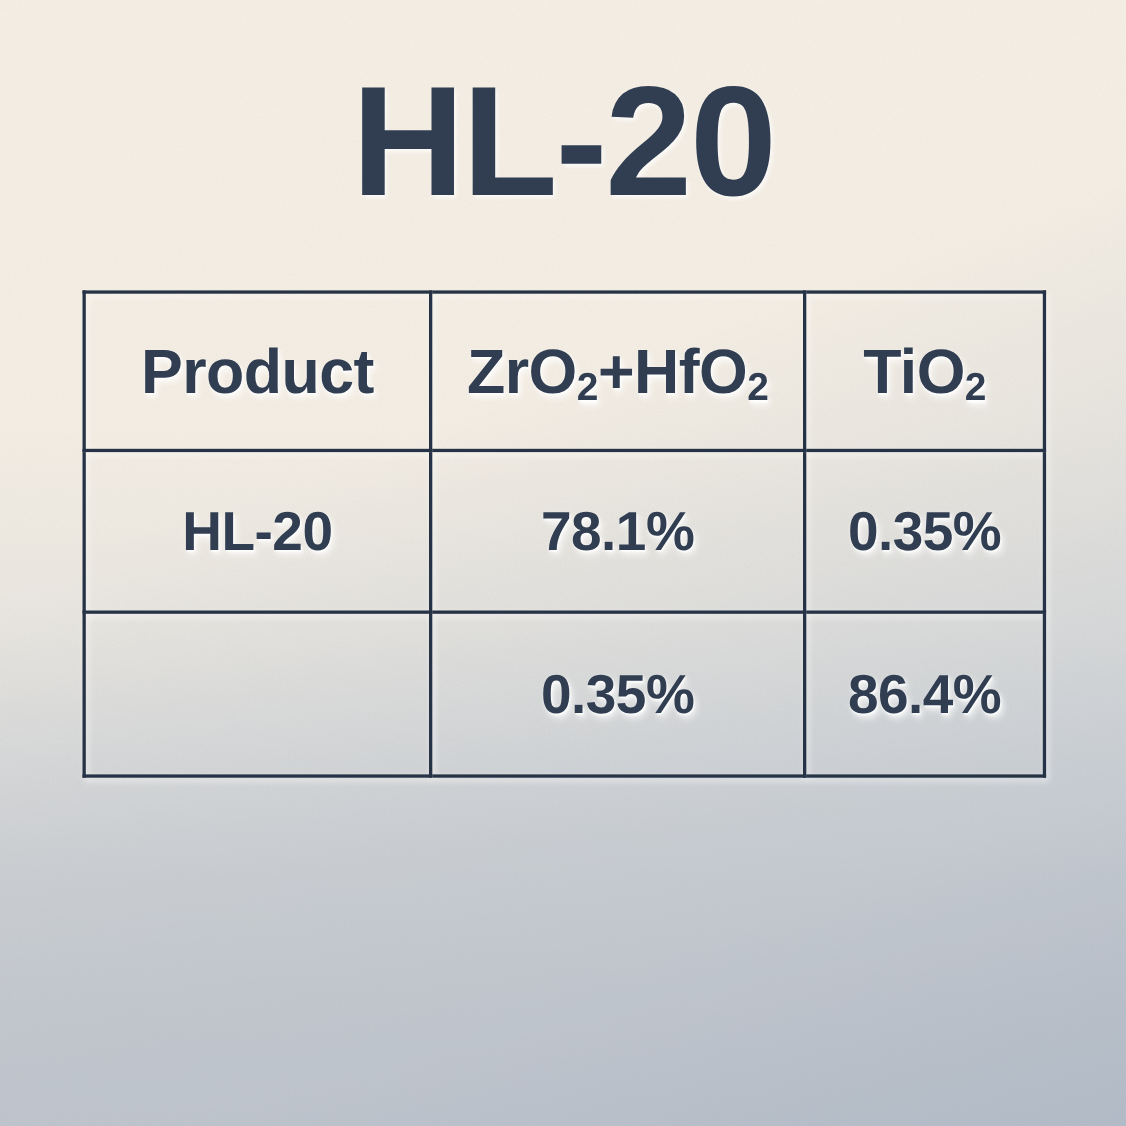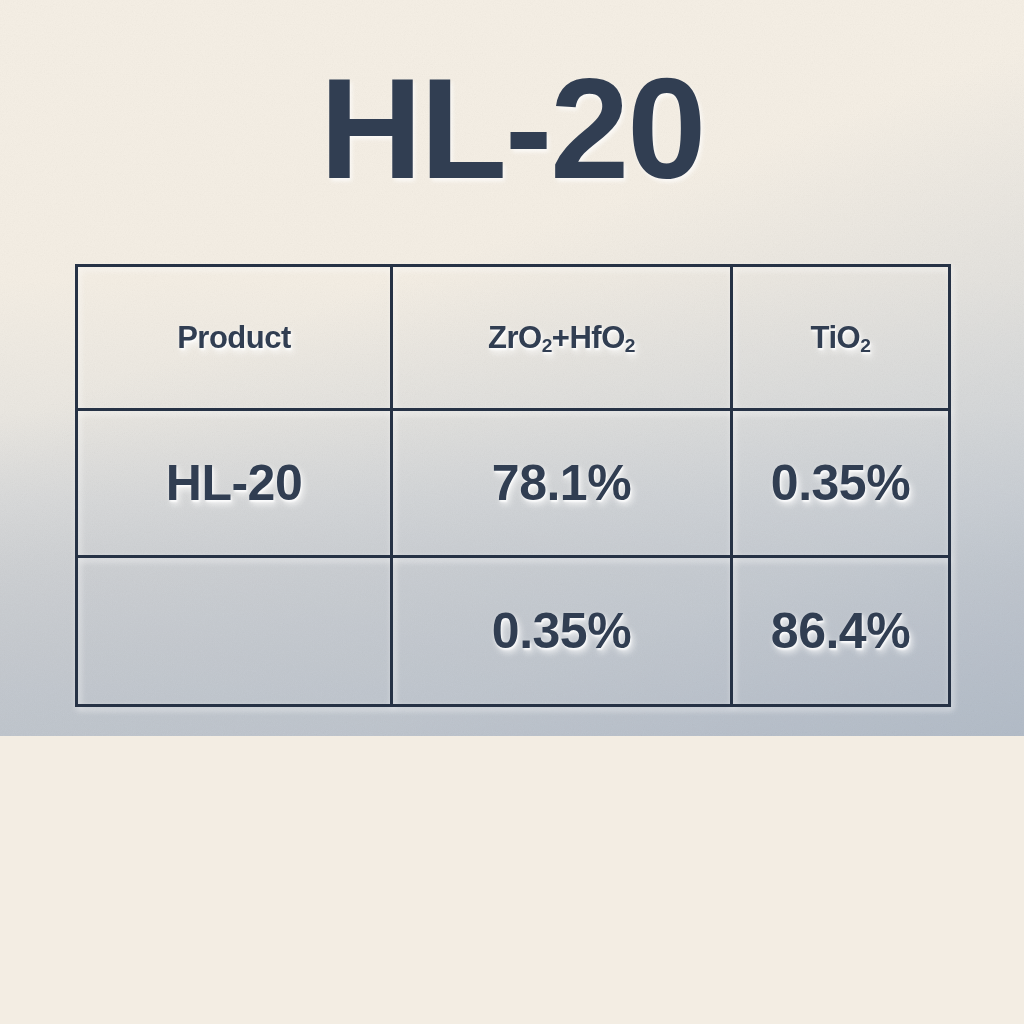--- a/index.html
+++ b/index.html
@@ -10,21 +10,21 @@
     overflow: hidden;
   }
   body {
     font-family: "Liberation Sans", sans-serif;
     background: #f3ede3;
   }
 
   #stage {
     position: relative;
     width: 1024px;
-    height: 736px;
+    height: 1024px;
     overflow: hidden;
     background:
       linear-gradient(160deg, rgba(200,208,216,0.00) 38%, rgba(186,195,206,0.55) 78%, rgba(176,186,199,0.85) 100%),
       linear-gradient(to bottom,
         #f5efe5 0%,
         #f4eee4 38%,
         #eae7e1 56%,
         #dcdcdb 68%,
         #d2d3d4 78%,
         #cbcdd0 88%,
@@ -79,21 +79,21 @@
     border: 3px solid #263245;
     text-align: center;
     vertical-align: middle;
     color: #313e52;
     font-weight: 700;
     padding: 0;
   }
 
   table.spec tr.header-row td {
     height: 141px;
-    font-size: 31px;
+    font-size: 57px;
     letter-spacing: -0.5px;
   }
 
   table.spec tr.data-row td {
     height: 144px;
     font-size: 50px;
     letter-spacing: -0.5px;
   }
 
   table.spec tr.data-row-last td {

